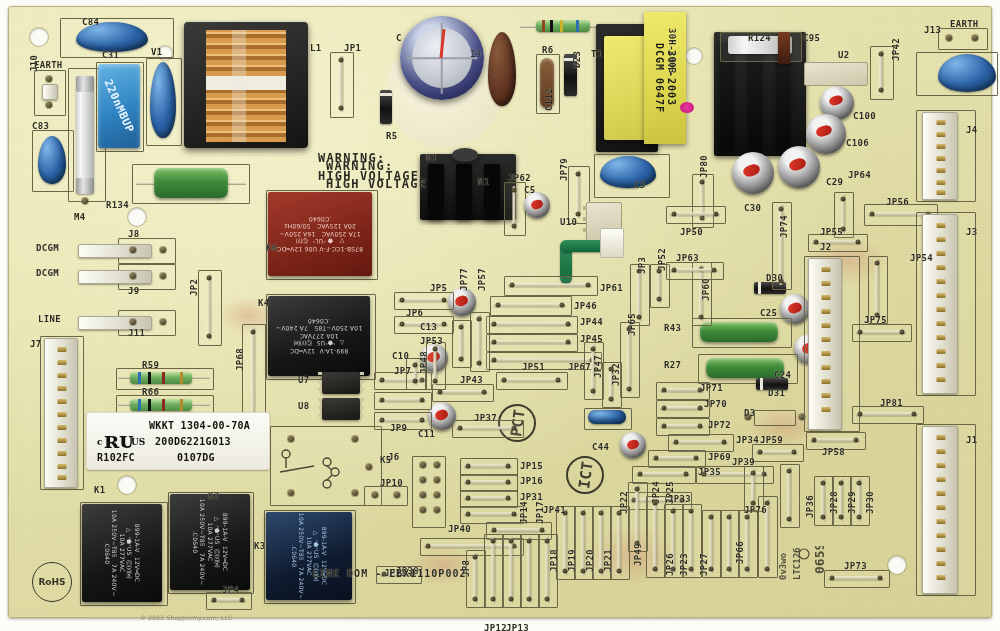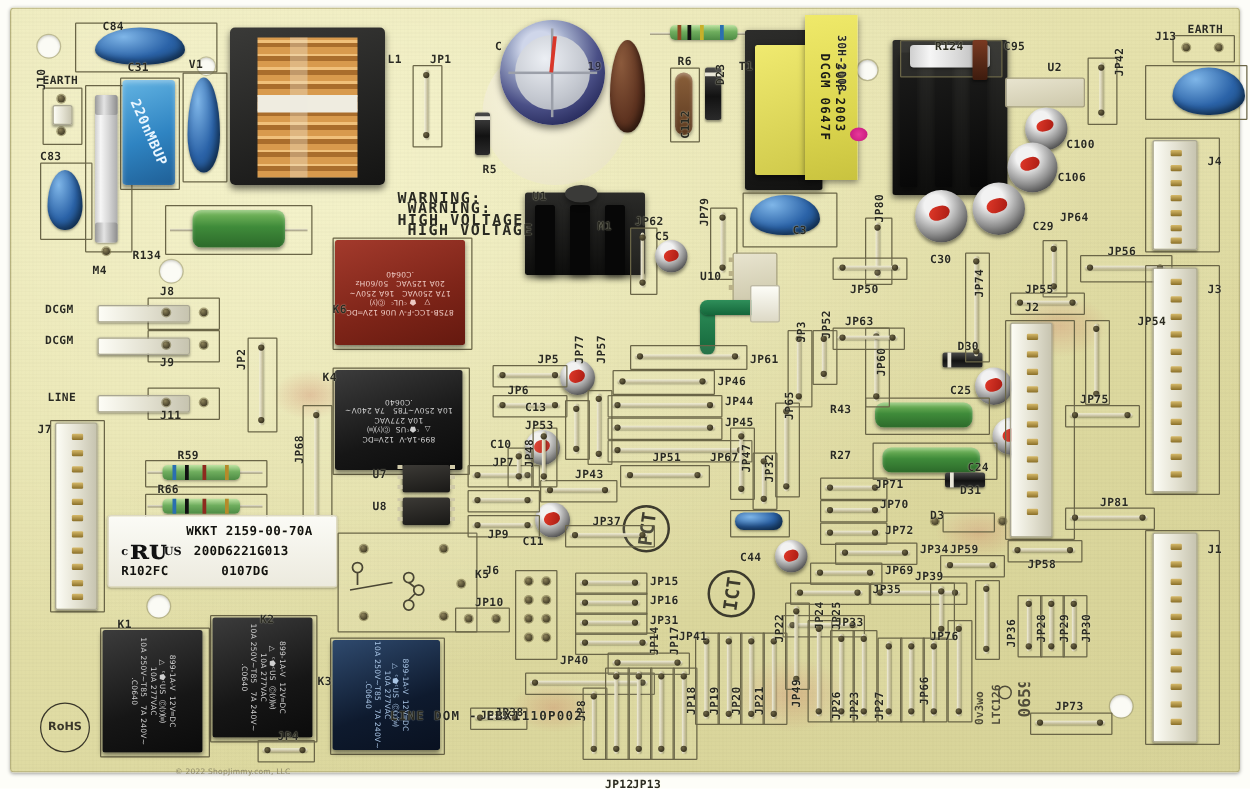--- a/index.html
+++ b/index.html
@@ -399,21 +399,21 @@
       <div class="bar"></div>
         <div class="p t"></div>
         <div class="p b"></div>
       </div>
 
     <div class="label-wht" style="left:78px;top:406px;width:182px;height:56px;">
       <div class="ul-mark" style="left:10px;top:24px;font-size:9px;color:#111;">c</div>
       <div class="ul-mark" style="left:17px;top:14px;font-size:22px;color:#111;">ʀᴜ</div>
       <div class="ul-mark" style="left:44px;top:24px;font-size:9px;color:#111;">US</div>
       <div class="lbl" style="left:10px;top:40px;font-size:10px;color:#111;">R102FC</div>
-      <div class="lbl" style="left:62px;top:8px;font-size:10px;color:#111;">WKKT 2159-00-70A</div>
+      <div class="lbl" style="left:62px;top:8px;font-size:10px;color:#111;">WKKT 1304-00-70A</div>
       <div class="lbl" style="left:68px;top:24px;font-size:10px;color:#111;">200D6221G013</div>
       <div class="lbl" style="left:90px;top:40px;font-size:10px;color:#111;">0107DG</div>
     </div>
 
     <div class="out" style="left:258px;top:288px;width:108px;height:84px;"></div>
     <div class="relay blk" style="left:260px;top:290px;width:102px;height:80px;">
       <div class="txt">899-1A-V  12V═DC
 △  ᶜ⬟ᶜUS  Ⓒ⒴⒲
 10A 277VAC
 10A 250V~T85   7A 240V~
@@ -1040,21 +1040,21 @@
         <div class="lbl" style="left: 120px; top: 224px;">J8</div>
         <div class="lbl" style="left: 28px; top: 263px;">DCGM</div>
         <div class="lbl" style="left: 120px; top: 281px;">J9</div>
         <div class="lbl" style="left: 30px; top: 309px;">LINE</div>
         <div class="lbl" style="left: 120px; top: 323px;">J11</div>
         <div class="lbl" style="left: 182px; top: 290px; transform-origin: 0px 0px; transform: rotate(-90deg);">JP2</div>
         <div class="lbl" style="left: 250px; top: 293px;">K4</div>
         <div class="lbl" style="left: 22px; top: 334px;">J7</div>
         <div class="lbl" style="left: 228px; top: 365px; transform-origin: 0px 0px; transform: rotate(-90deg);">JP68</div>
         <div class="lbl" style="left: 134px; top: 355px;">R59</div>
-        <div class="lbl" style="left: 118px; top: 382px;">R66</div>
+        <div class="lbl" style="left: 134px; top: 382px;">R66</div>
         <div class="lbl" style="left: 290px; top: 370px;">U7</div>
         <div class="lbl" style="left: 290px; top: 396px;">U8</div>
         <div class="lbl" style="left: 422px; top: 278px;">JP5</div>
         <div class="lbl" style="left: 398px; top: 303px;">JP6</div>
         <div class="lbl" style="left: 412px; top: 317px;">C13</div>
         <div class="lbl" style="left: 412px; top: 331px;">JP53</div>
         <div class="lbl" style="left: 384px; top: 346px;">C10</div>
         <div class="lbl" style="left: 386px; top: 361px;">JP7</div>
         <div class="lbl" style="left: 452px; top: 285px; transform-origin: 0px 0px; transform: rotate(-90deg);">JP77</div>
         <div class="lbl" style="left: 470px; top: 285px; transform-origin: 0px 0px; transform: rotate(-90deg);">JP57</div>
@@ -1123,21 +1123,21 @@
         <div class="lbl" style="left: 814px; top: 442px;">JP58</div>
         <div class="lbl" style="left: 752px; top: 430px;">JP59</div>
         <div class="lbl" style="left: 872px; top: 393px;">JP81</div>
         <div class="lbl" style="left: 736px; top: 500px;">JP76</div>
         <div class="lbl" style="left: 798px; top: 512px; transform-origin: 0px 0px; transform: rotate(-90deg);">JP36</div>
         <div class="lbl" style="left: 822px; top: 508px; transform-origin: 0px 0px; transform: rotate(-90deg);">JP28</div>
         <div class="lbl" style="left: 840px; top: 508px; transform-origin: 0px 0px; transform: rotate(-90deg);">JP29</div>
         <div class="lbl" style="left: 858px; top: 508px; transform-origin: 0px 0px; transform: rotate(-90deg);">JP30</div>
         <div class="lbl" style="left: 836px; top: 556px;">JP73</div>
         <div class="lbl" style="left: 958px; top: 430px;">J1</div>
-        <div class="lbl" style="left: 86px; top: 490px;">K1</div>
+        <div class="lbl" style="left: 86px; top: 480px;">K1</div>
         <div class="lbl" style="left: 200px; top: 486px;">K2</div>
         <div class="lbl" style="left: 246px; top: 536px;">K3</div>
         <div class="lbl" style="left: 214px; top: 580px;">JP4</div>
         <div class="lbl" style="left: 470px; top: 172px;">M1</div>
       </div>
 
     <div class="lbl big" style="left:310px;top:146px;">WARNING:</div>
     <div class="lbl big" style="left:310px;top:164px;">HIGH VOLTAGE</div>
 
     <div class="lbl" style="left:304px;top:563px;font-size:10px;letter-spacing:1px;">LINE DOM - EBX1110P002</div>

